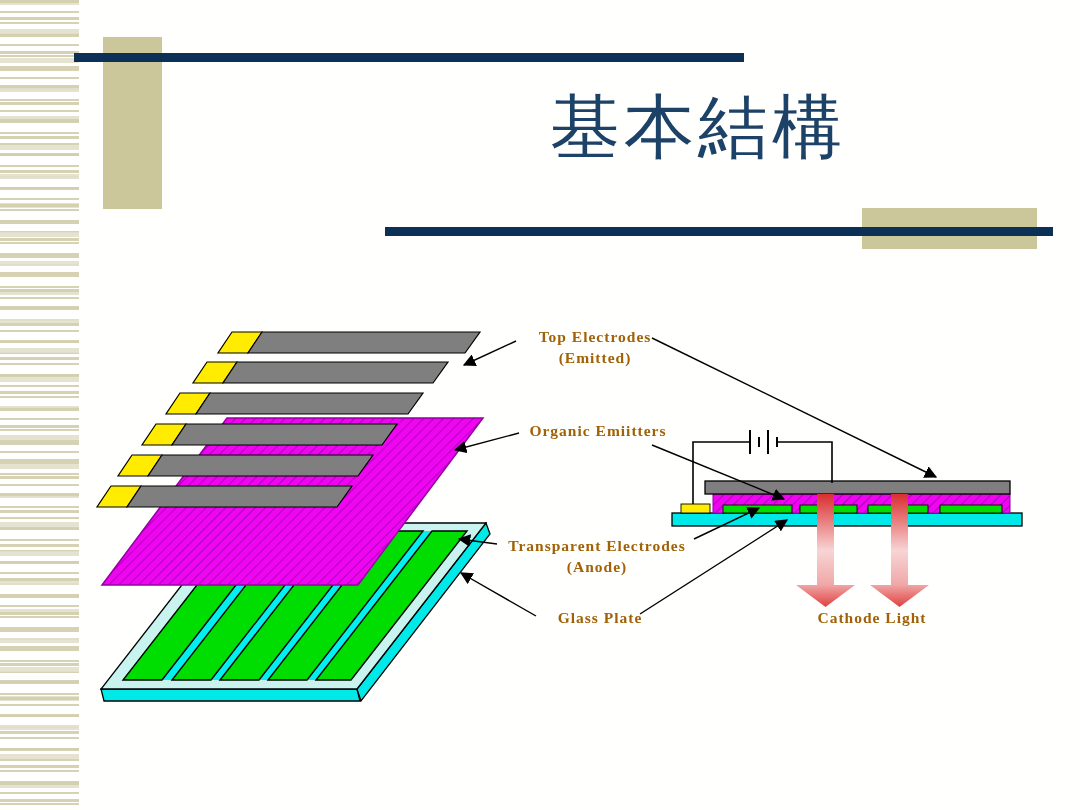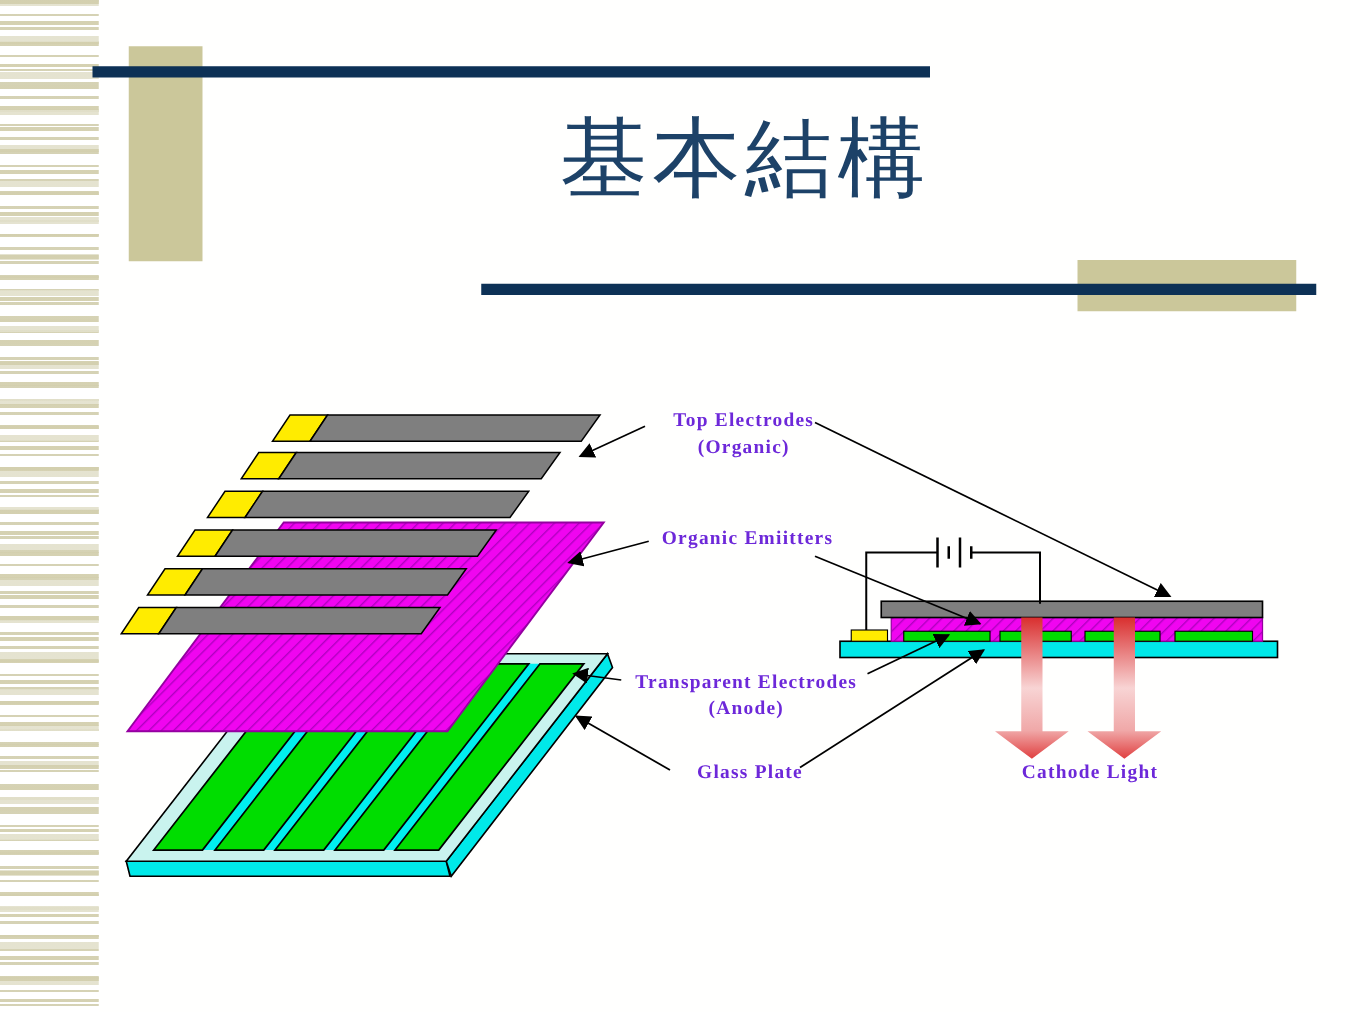--- a/index.html
+++ b/index.html
@@ -11,24 +11,24 @@
       repeating-linear-gradient(180deg, rgba(211,207,174,.95) 0 3px, transparent 3px 17px),
       repeating-linear-gradient(180deg, rgba(226,224,203,.9) 0 5px, transparent 5px 29px),
       repeating-linear-gradient(180deg, rgba(203,199,162,.8) 0 2px, transparent 2px 11px),
       #ffffff;}
   .khaki-rect{position:absolute;background:#cbc79a;}
   .khaki-left{left:103px;top:37px;width:59px;height:172px;}
   .khaki-right{left:862px;top:208px;width:175px;height:41px;}
   .navy-line{position:absolute;background:#0d3156;z-index:3;}
   .navy-line-1{left:74px;top:53px;width:670px;height:9px;}
   .navy-line-2{left:385px;top:227px;width:668px;height:9px;}
-  .page-title{position:absolute;left:346px;top:86px;width:500px;text-align:center;
+  .page-title{position:absolute;left:346px;top:86px;width:500px;text-align:right;
     color:#1d4268;font-size:70px;line-height:84px;letter-spacing:4px;z-index:2;}
   .diagram-svg{position:absolute;left:0;top:0;width:1080px;height:810px;}
-  .diag-label{position:absolute;color:#6d28d9;font-weight:bold;font-size:15.5px;
+  .diag-label{position:absolute;color:#a16207;font-weight:bold;font-size:15.5px;
     line-height:21px;text-align:center;letter-spacing:1px;white-space:nowrap;}
   .lbl-top-electrodes{left:515px;top:326px;width:160px;}
   .lbl-organic{left:513px;top:420px;width:170px;}
   .lbl-transparent{left:492px;top:535px;width:210px;}
   .lbl-glass{left:540px;top:607px;width:120px;}
   .lbl-emitted{left:802px;top:607px;width:140px;}
 </style>
 </head>
 <body>
 
@@ -143,21 +143,21 @@
       <line x1="652" y1="445" x2="784" y2="499" marker-end="url(#ah)"></line>
       <line x1="497" y1="544" x2="459" y2="539" marker-end="url(#ah)"></line>
       <line x1="694" y1="539" x2="759" y2="508" marker-end="url(#ah)"></line>
       <line x1="536" y1="616" x2="461" y2="573" marker-end="url(#ah)"></line>
       <line x1="640" y1="614" x2="787" y2="520" marker-end="url(#ah)"></line>
     </g>
   </svg>
 
   <div class="diag-label lbl-top-electrodes">
     <div>Top Electrodes</div>
-    <div>(Organic)</div>
+    <div>(Emitted)</div>
   </div>
   <div class="diag-label lbl-organic">
     <div>Organic Emiitters</div>
   </div>
   <div class="diag-label lbl-transparent">
     <div>Transparent Electrodes</div>
     <div>(Anode)</div>
   </div>
   <div class="diag-label lbl-glass">
     <div>Glass Plate</div>

